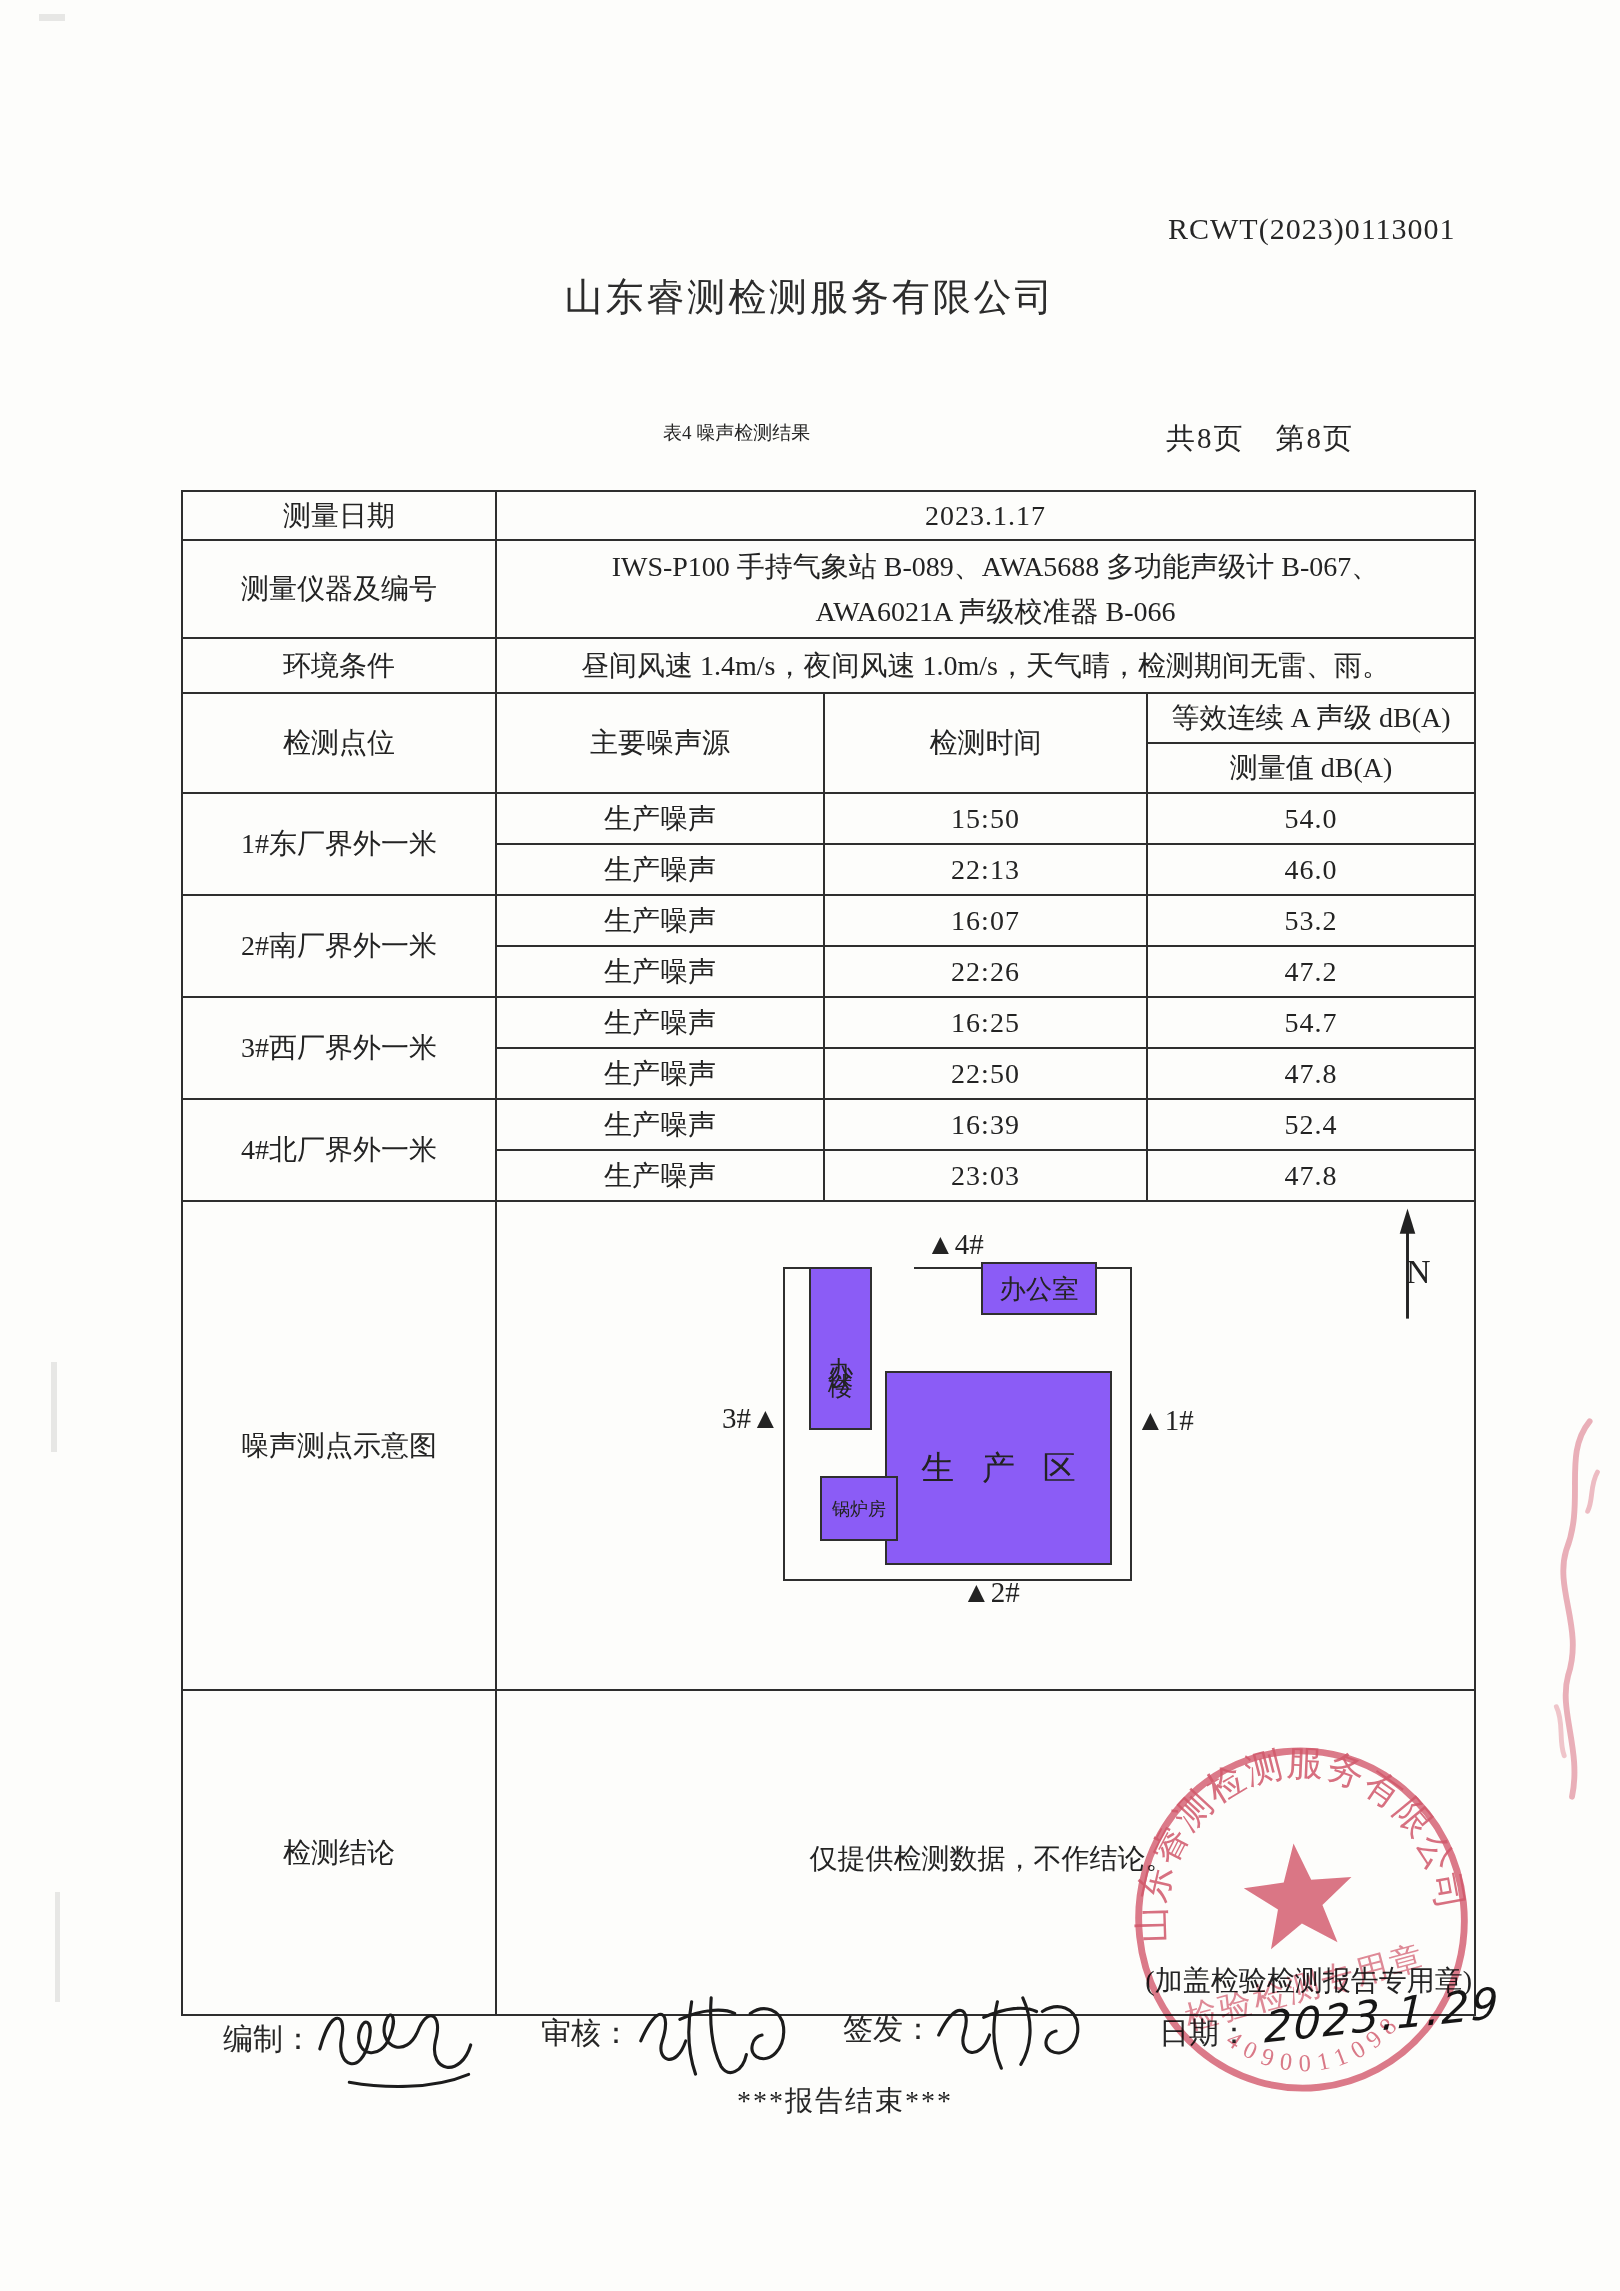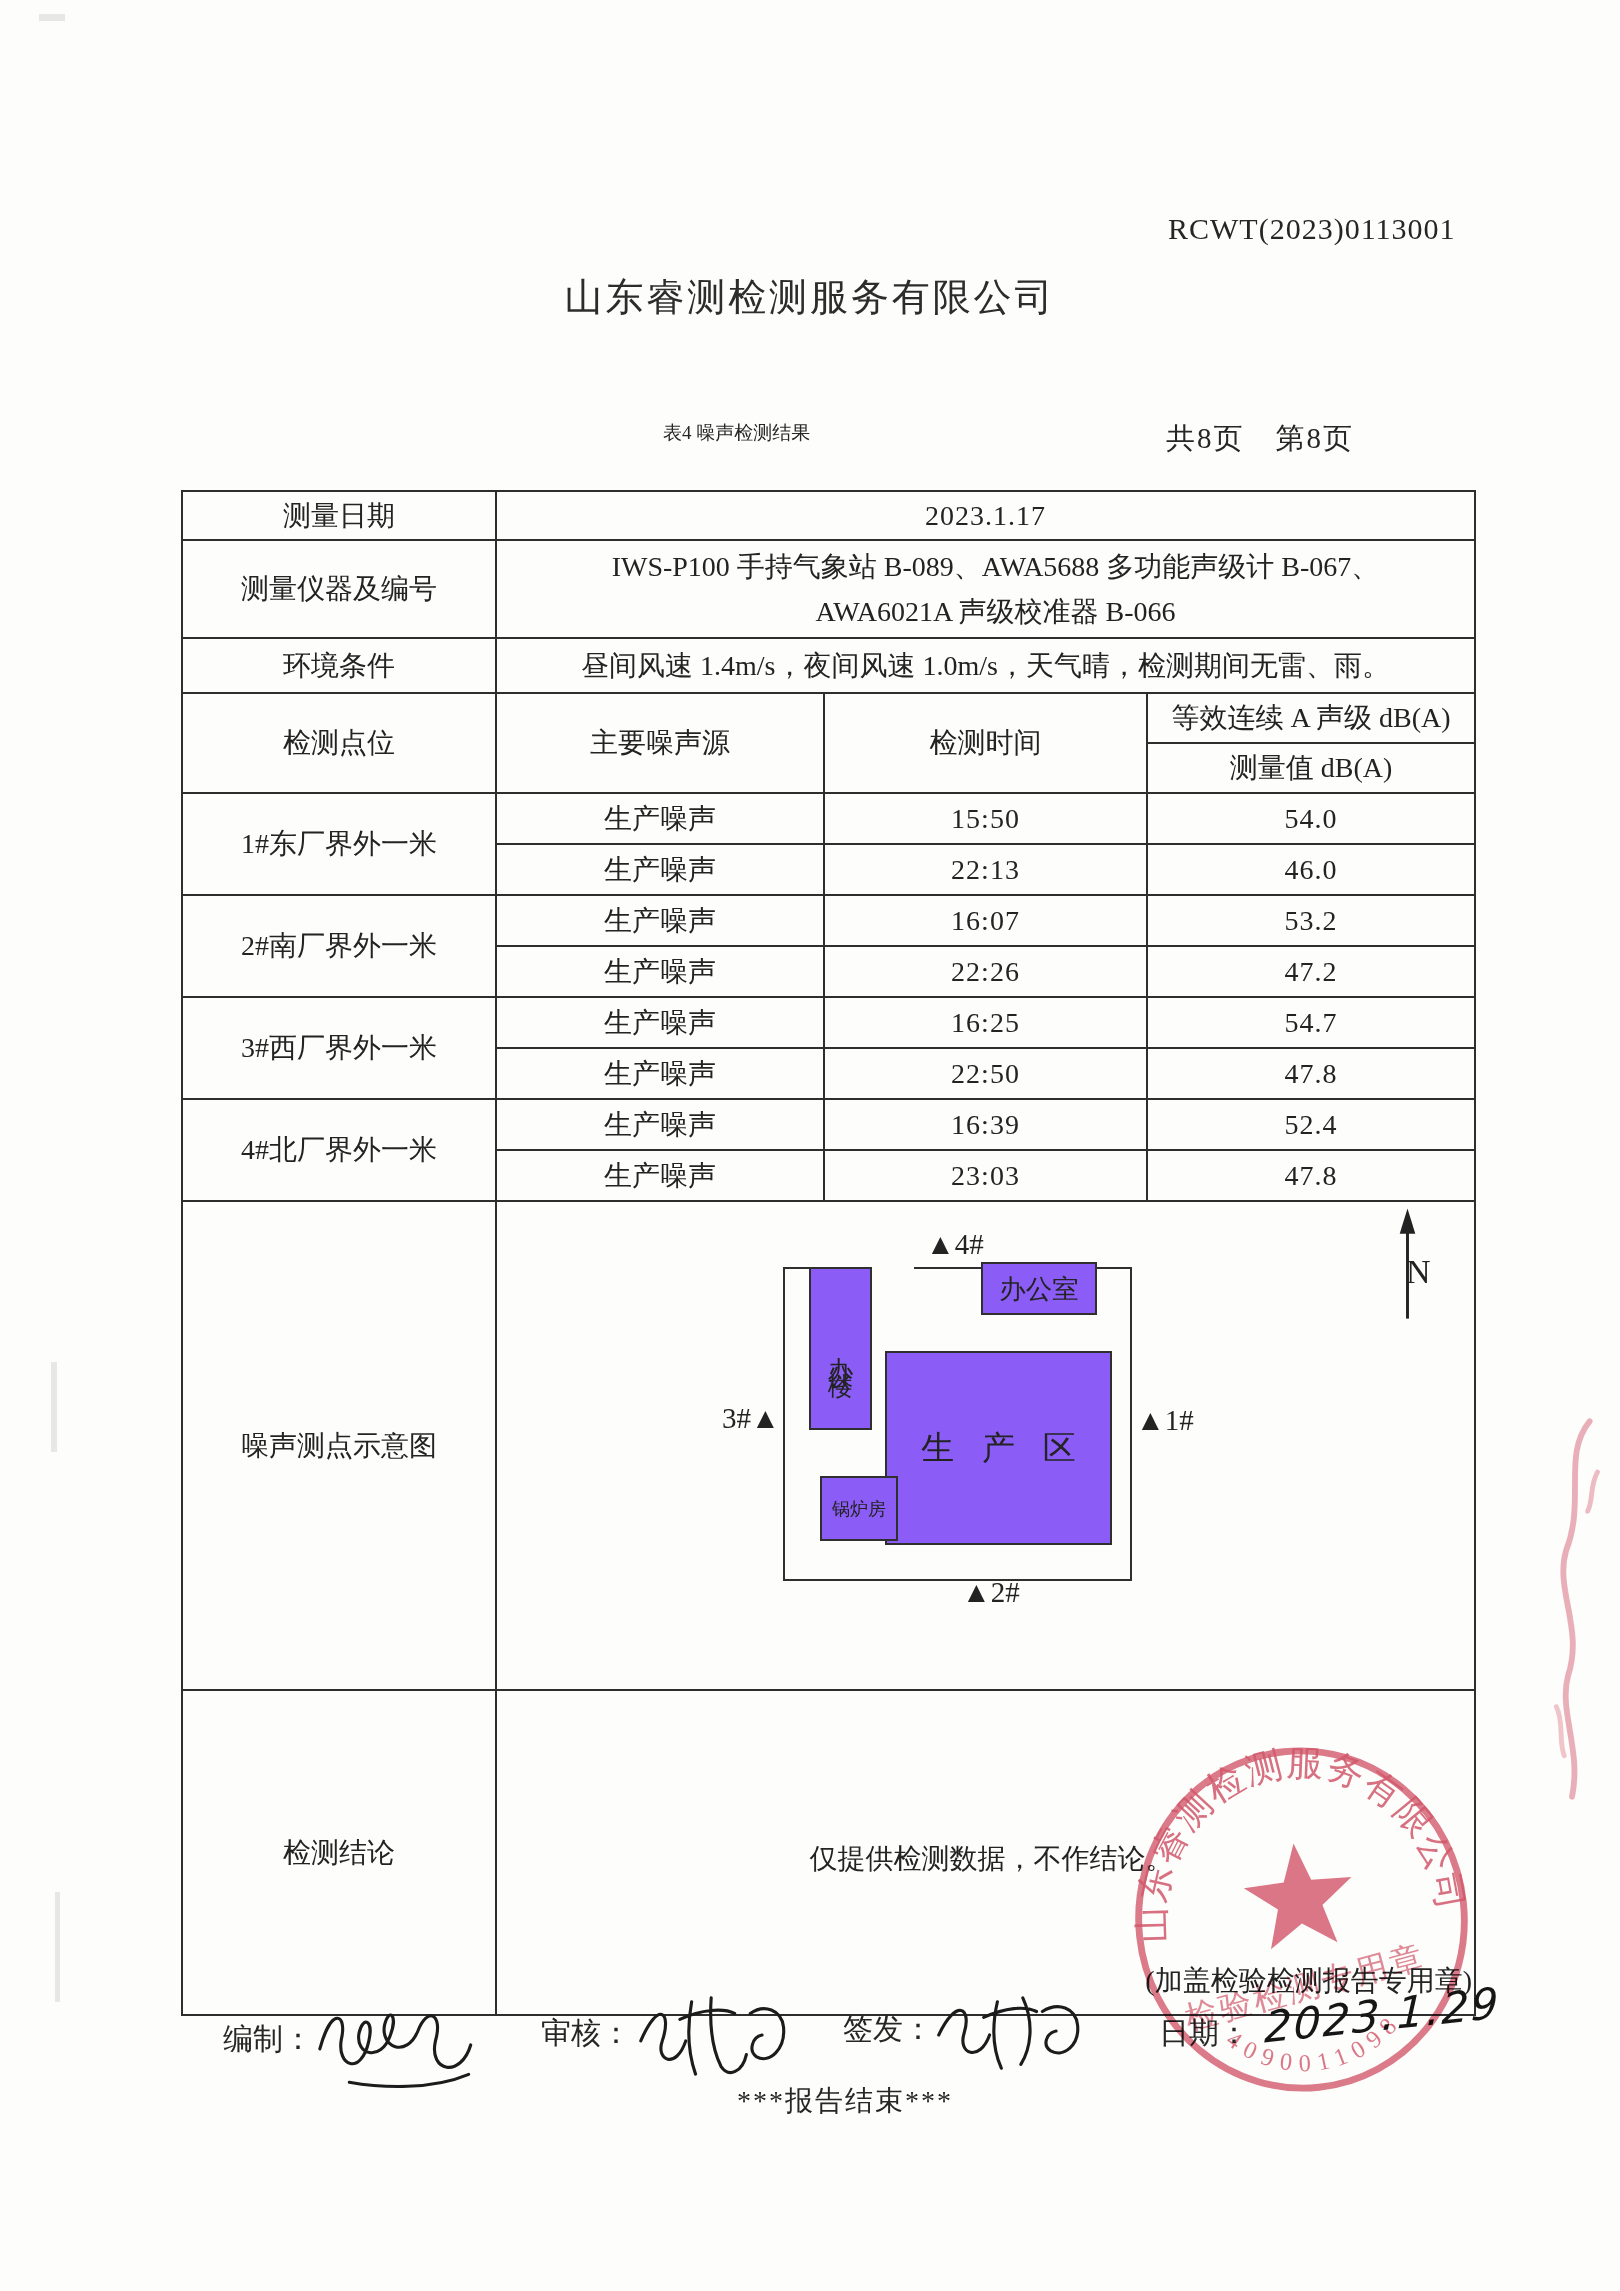--- a/index.html
+++ b/index.html
@@ -36,21 +36,21 @@
   .instr-line{line-height:45px;margin-left:20px;}
   .num{font-size:29px;letter-spacing:1px;}
   
   .diagram{position:absolute;left:0;top:0;width:100%;height:100%;}
   .factory{position:absolute;left:286px;top:65px;width:345px;height:310px;border:2.5px solid #2f2f2f;}
   .factory-gap{position:absolute;left:372px;top:62px;width:45px;height:8.8px;background:#fdfdfb;}
   .dbox{position:absolute;border:2.5px solid #2f2f2f;background:#8b5cf6;display:flex;align-items:center;justify-content:center;}
   .bld{left:312px;top:65px;width:59px;height:159px;}
   .vtext{writing-mode:vertical-rl;text-orientation:upright;font-size:25.5px;letter-spacing:7.8px;}
   .officebox{left:484px;top:60px;width:112px;height:49px;font-size:26.5px;}
-  .prodbox{left:388px;top:149px;width:223px;height:190px;font-size:33px;letter-spacing:9.8px;text-indent:9.8px;}
+  .prodbox{left:388px;top:169px;width:223px;height:190px;font-size:33px;letter-spacing:9.8px;text-indent:9.8px;}
   .boilerbox{left:323px;top:274px;width:74px;height:61px;font-size:18px;}
   .pt{position:absolute;font-size:29px;white-space:nowrap;}
   .pt4{left:429px;top:25.5px;}
   .pt3{left:225px;top:200px;}
   .pt1{left:639px;top:202px;}
   .pt2{left:465px;top:374px;}
   .north{position:absolute;left:866px;top:3.9px;width:88px;height:123px;}
   .nlabel{position:absolute;left:43px;top:47px;font-size:34px;}
   
   .conc-text{margin:13.7px 0 0 11.8px;font-size:28px;}

